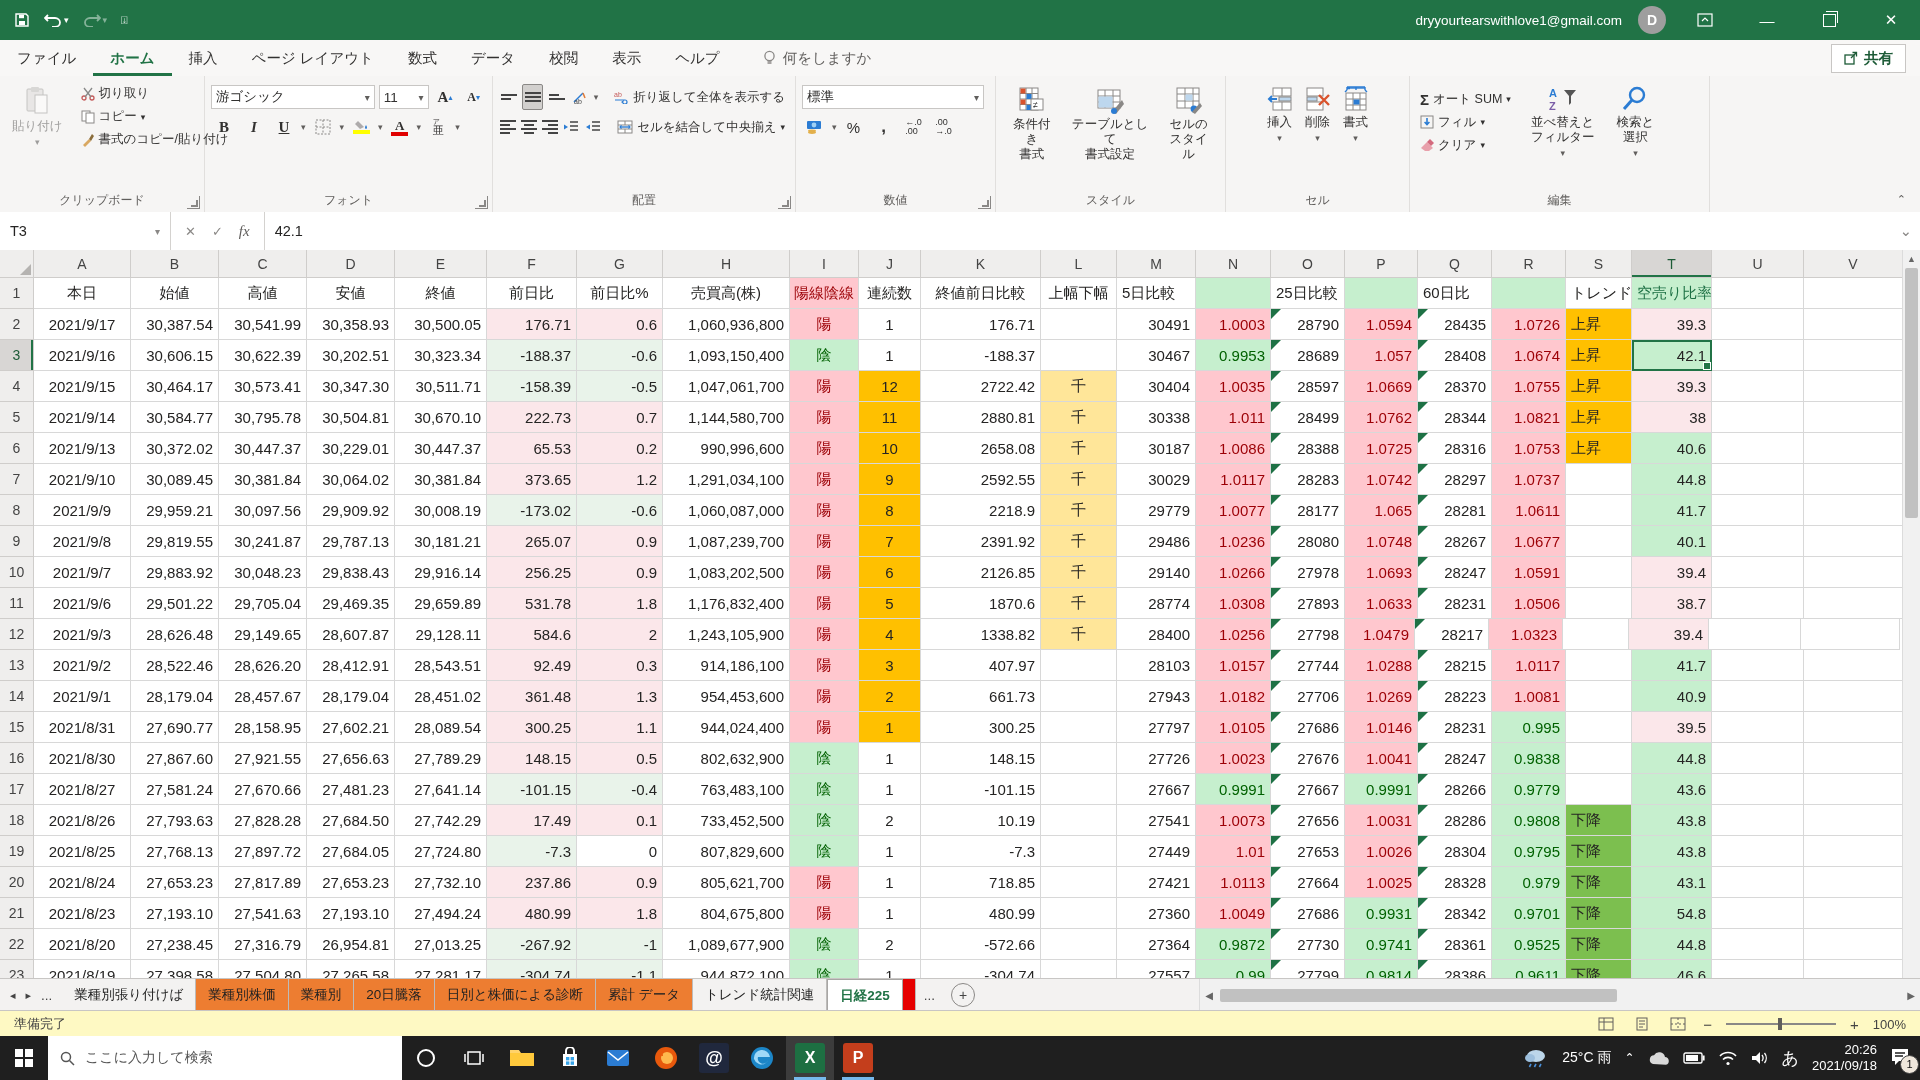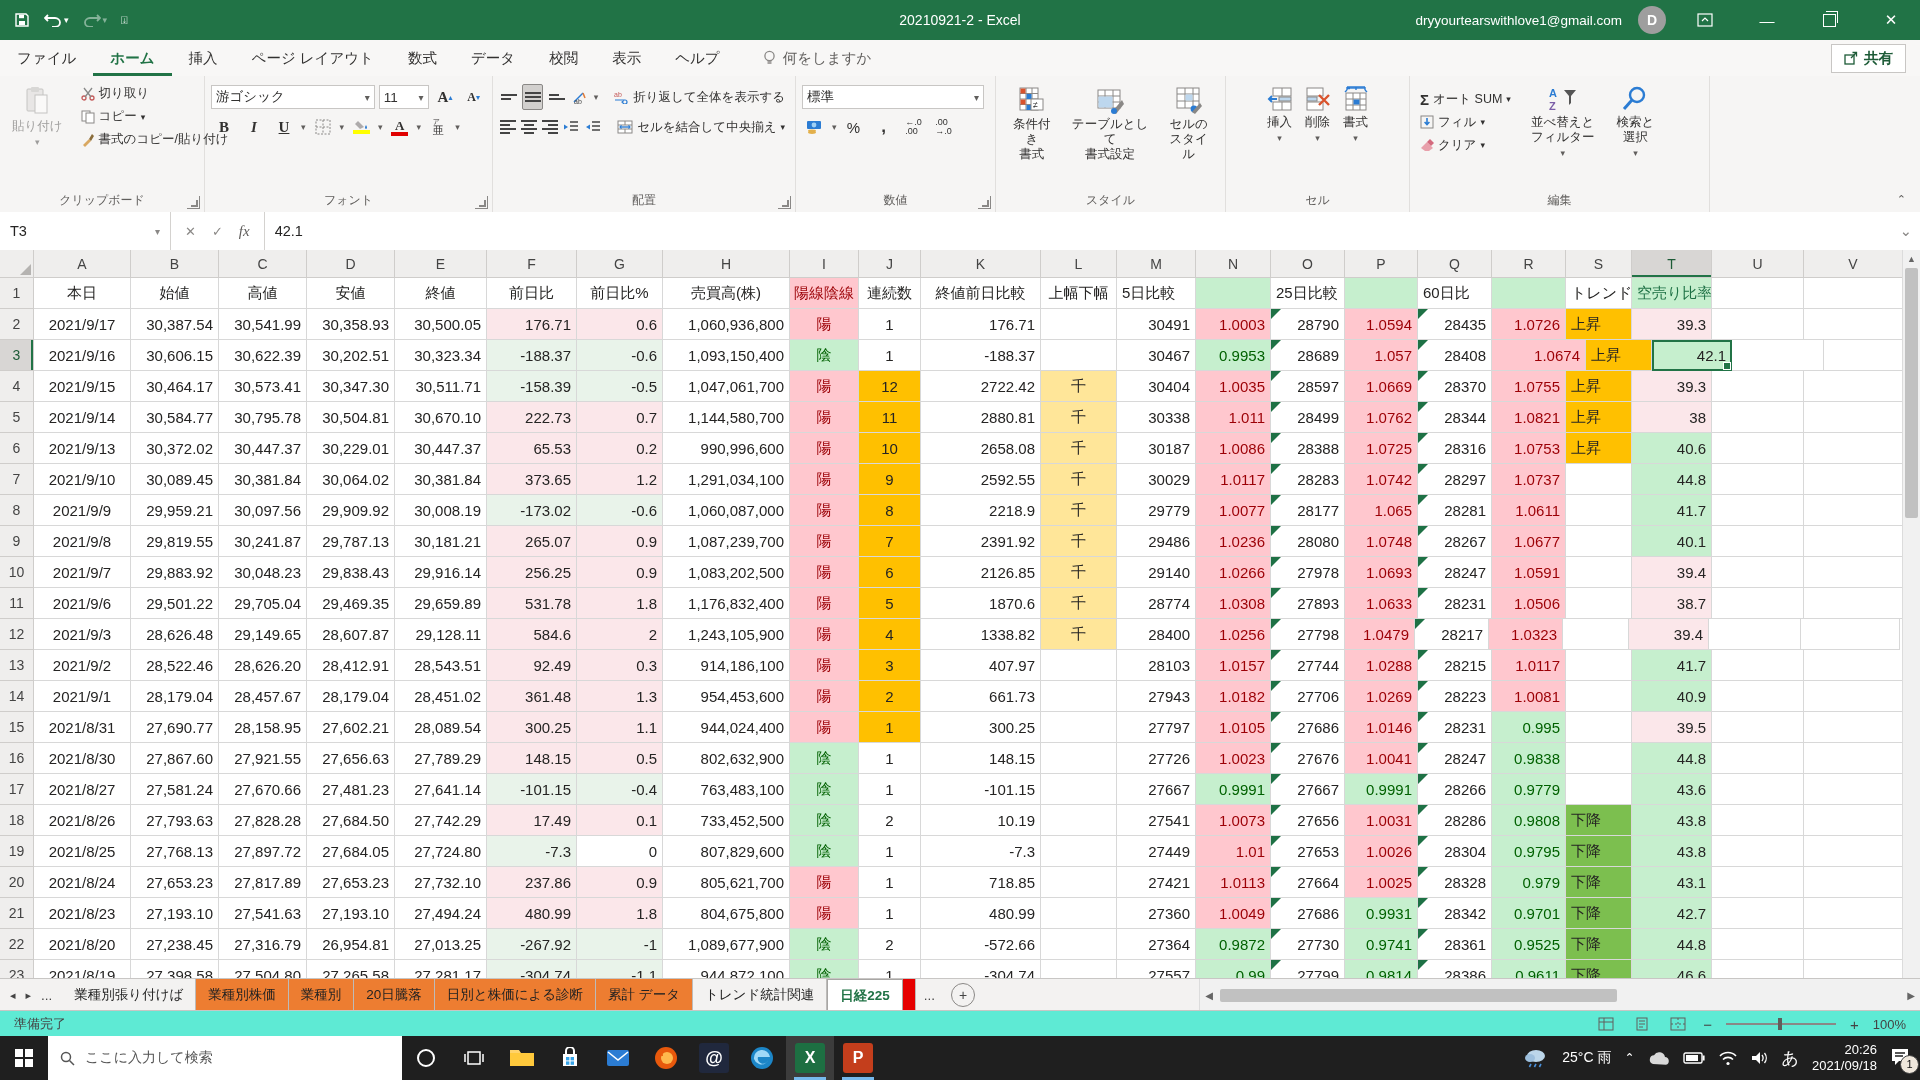--- a/index.html
+++ b/index.html
@@ -98,21 +98,21 @@
   .stab.white{background:#f3f2f1;}
   .stab.active{background:#fff;color:#217346;font-weight:bold;border:1px solid #a8a6a4;border-bottom:none;}
   .stab.redtab{background:#e60000;width:12px;padding:0;}
   .addtab{width:22px;height:22px;border-radius:50%;border:1px solid #8a8886;color:#444;display:flex;
           align-items:center;justify-content:center;margin:auto 8px;font-size:14px;cursor:pointer;}
   .hscroll{margin-left:auto;display:flex;align-items:center;width:720px;background:#f1f1f1;border-left:1px solid #dcdcdc;}
   .hscroll .hbtn{width:18px;text-align:center;color:#666;font-size:10px;}
   .hscroll .track{flex:1;height:13px;background:#f1f1f1;position:relative;}
   .hscroll .hthumb{position:absolute;left:2px;top:0;height:13px;width:58%;background:#c1c1c1;border-radius:2px;}
   
-  .statusbar{position:absolute;top:1010px;left:0;right:0;height:26px;background:#5eead4;border-top:1px solid #c8c6c4;
+  .statusbar{position:absolute;top:1010px;left:0;right:0;height:26px;background:#fef9c3;border-top:1px solid #c8c6c4;
              display:flex;align-items:center;font-size:13px;color:#444;}
   .statusbar .ready{padding-left:14px;}
   .sright{margin-left:auto;display:flex;align-items:center;gap:14px;padding-right:14px;}
   .viewico{width:22px;height:18px;display:flex;align-items:center;justify-content:center;cursor:pointer;}
   .zoomtrack{width:110px;height:2px;background:#8a8886;position:relative;}
   .zoomthumb{position:absolute;left:52px;top:-5px;width:4px;height:12px;background:#605e5c;}
   
   .taskbar{position:absolute;top:1036px;left:0;right:0;height:44px;background:#1f1f1f;display:flex;align-items:stretch;color:#fff;}
   .tbtn{width:48px;display:flex;align-items:center;justify-content:center;cursor:pointer;}
   .winlogo{display:grid;grid-template-columns:8px 8px;grid-template-rows:8px 8px;gap:2px;}
@@ -152,21 +152,20 @@
       </span>
       <span class="qbtn dim">
         <svg width="18" height="14" viewBox="0 0 18 14">
             <path d="M14 2 L17 5 L14 8" fill="none" stroke="#fff" stroke-width="1.8"></path>
             <path d="M16.7 5 H7 a5 4.5 0 0 0 0 9 H10" fill="none" stroke="#fff" stroke-width="1.8"></path>
           </svg>
         <span style="font-size:9px">▾</span>
       </span>
       <span class="qbtn" style="font-size:11px;">⍗</span>
     </div>
-    <div class="tb-title">20210921-2  -  Excel</div>
     <div class="tb-right">
       <span style="font-size:13.5px;">dryyourtearswithlove1@gmail.com</span>
       <span class="avatar">D</span>
       <span class="winbtn">
         <svg width="16" height="16" viewBox="0 0 16 16">
             <rect x="1" y="2" width="14" height="12" fill="none" stroke="#fff" stroke-width="1.2"></rect>
             <path d="M5 9l3-3 3 3" fill="none" stroke="#fff" stroke-width="1.2"></path>
           </svg>
       </span>
       <span class="winbtn">—</span>
@@ -667,21 +666,21 @@
           <div class="gc ar" style="width: 127px;">1,093,150,400</div>
           <div class="gc ac c-green" style="width: 69px;">陰</div>
           <div class="gc ac" style="width: 62px;">1</div>
           <div class="gc ar" style="width: 120px;">-188.37</div>
           <div class="gc ac" style="width: 76px;"></div>
           <div class="gc ar" style="width: 79px;">30467</div>
           <div class="gc ar c-green" style="width: 75px;">0.9953</div>
           <div class="gc ar tri" style="width: 74px;">28689</div>
           <div class="gc ar c-pink" style="width: 73px;">1.057</div>
           <div class="gc ar tri" style="width: 74px;">28408</div>
-          <div class="gc ar c-pink" style="width: 94px;">1.0674</div>
+          <div class="gc ar c-pink" style="width: 74px;">1.0674</div>
           <div class="gc al c-orange" style="width: 66px;">上昇</div>
           <div class="gc ar c-greenbg sel" style="width: 80px;">42.1</div>
           <div class="gc " style="width: 92px;"></div>
           <div class="gc " style="width: 99px;"></div>
         </div>
         <div class="grow">
           <div class="rn" style="width: 34px;">4</div>
           <div class="gc ac" style="width: 97px;">2021/9/15</div>
           <div class="gc ar" style="width: 88px;">30,464.17</div>
           <div class="gc ar" style="width: 88px;">30,573.41</div>
@@ -1119,21 +1118,21 @@
           <div class="gc ac" style="width: 62px;">1</div>
           <div class="gc ar" style="width: 120px;">480.99</div>
           <div class="gc ac" style="width: 76px;"></div>
           <div class="gc ar" style="width: 79px;">27360</div>
           <div class="gc ar c-pink" style="width: 75px;">1.0049</div>
           <div class="gc ar tri" style="width: 74px;">27686</div>
           <div class="gc ar c-green" style="width: 73px;">0.9931</div>
           <div class="gc ar tri" style="width: 74px;">28342</div>
           <div class="gc ar c-green" style="width: 74px;">0.9701</div>
           <div class="gc al c-dgreen" style="width: 66px;">下降</div>
-          <div class="gc ar c-greenbg" style="width: 80px;">42.7</div>
+          <div class="gc ar c-greenbg" style="width: 80px;">54.8</div>
           <div class="gc " style="width: 92px;"></div>
           <div class="gc " style="width: 99px;"></div>
         </div>
         <div class="grow">
           <div class="rn" style="width: 34px;">22</div>
           <div class="gc ac" style="width: 97px;">2021/8/20</div>
           <div class="gc ar" style="width: 88px;">27,238.45</div>
           <div class="gc ar" style="width: 88px;">27,316.79</div>
           <div class="gc ar" style="width: 88px;">26,954.81</div>
           <div class="gc ar" style="width: 92px;">27,013.25</div>

